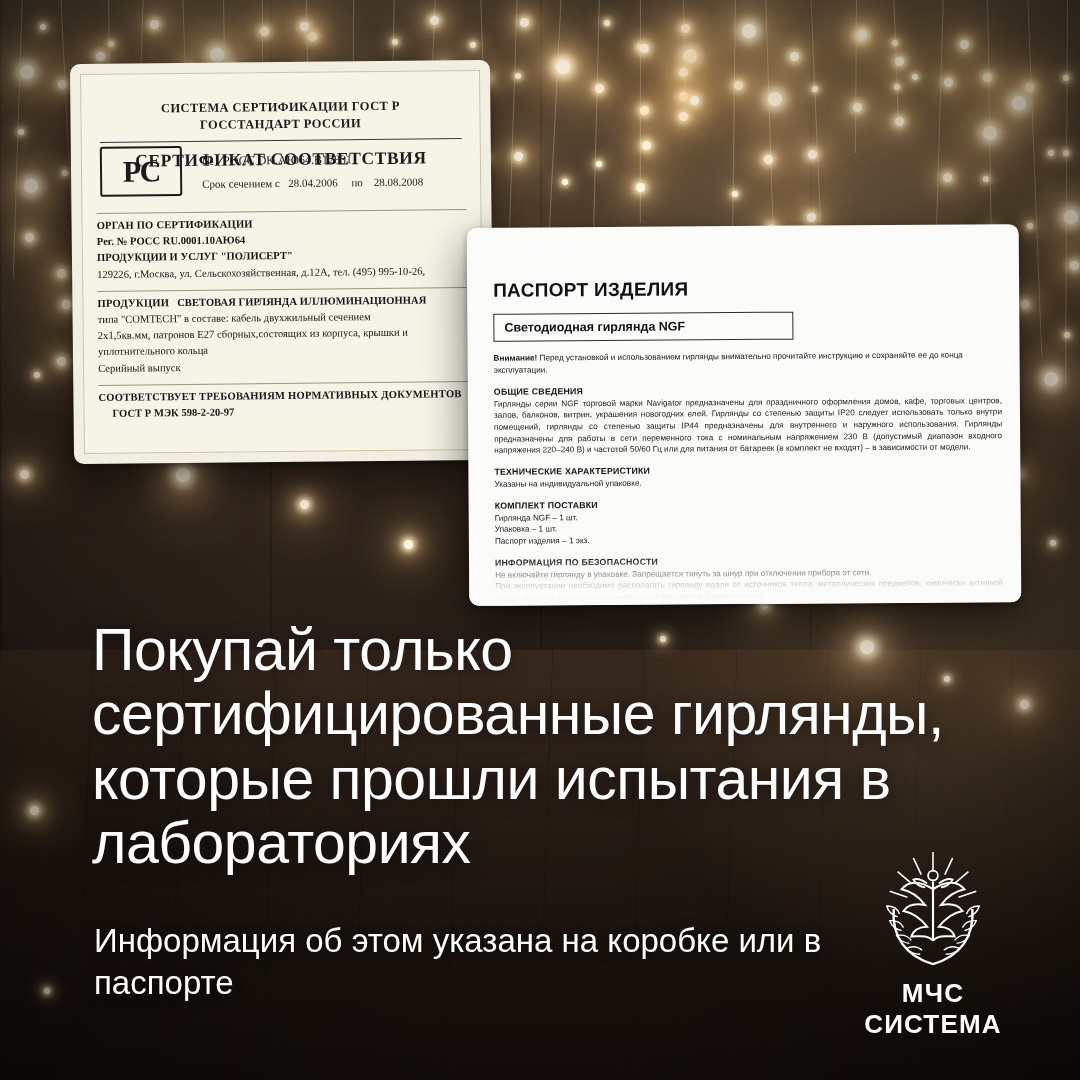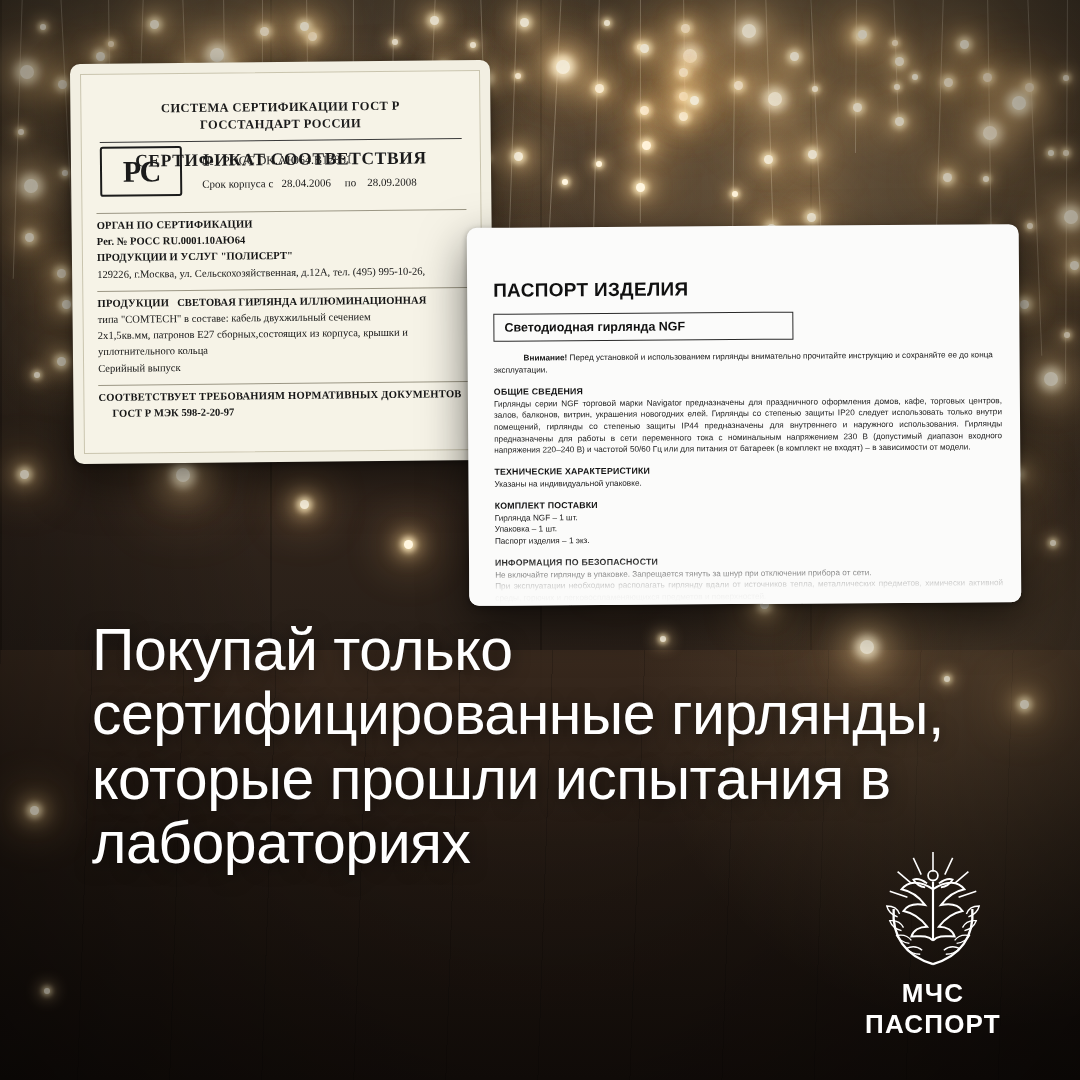--- a/index.html
+++ b/index.html
@@ -207,21 +207,21 @@
     font-size: 12.5px;
     width: 300px;
     box-sizing: border-box;
   }
   #passport .p-warn {
     margin-top: 11px;
     font-size: 8.2px;
     line-height: 1.45;
     color: #161616;
   }
-  #passport .p-warn b { font-weight: bold; margin-left: 30px; }
+  #passport .p-warn b { font-weight: bold; }
   #passport .sec-h {
     font-weight: bold;
     font-size: 8.8px;
     margin-top: 10px;
     letter-spacing: .2px;
   }
   #passport .sec-p {
     font-size: 8.2px;
     line-height: 1.42;
     margin-top: 2px;
@@ -471,24 +471,24 @@
       <div class="rs-logo">
         <span>РС</span>
       </div>
 
       <div class="numline">
         <span class="lbl">№</span>
         &nbsp;&nbsp;<span>РОСС DK.АЮ64.В12831</span>
       </div>
 
       <div class="dateline">
-        <span>Срок корпуса с</span>
+        <span>Срок сечением с</span>
         &nbsp;&nbsp;<span>28.04.2006</span>
         &nbsp;&nbsp;&nbsp;&nbsp;<span>по</span>
-        &nbsp;&nbsp;&nbsp;<span>28.09.2008</span>
+        &nbsp;&nbsp;&nbsp;<span>28.08.2008</span>
       </div>
 
       <div class="body">
         <div class="hline"></div>
         <div class="blk">
           <p class="hd">ОРГАН ПО СЕРТИФИКАЦИИ</p>
           <p class="bold">Рег. № РОСС RU.0001.10АЮ64</p>
           <p class="bold">ПРОДУКЦИИ И УСЛУГ "ПОЛИСЕРТ"</p>
           <p>129226, г.Москва, ул. Сельскохозяйственная, д.12А, тел. (495) 995-10-26,</p>
         </div>
@@ -536,20 +536,21 @@
         <div class="sec-h">ИНФОРМАЦИЯ ПО БЕЗОПАСНОСТИ</div>
         <div class="sec-p" style="white-space:pre-line">Не включайте гирлянду в упаковке. Запрещается тянуть за шнур при отключении прибора от сети.
 При эксплуатации необходимо располагать гирлянду вдали от  источников тепла, металлических предметов, химически активной среды, горючих и легковоспламеняющихся предметов и поверхностей.
 Регулярно проверяйте все электрические соединения и целостность проводки. Запрещено подключение и использование</div>
       </div>
     </div>
     <div class="fade-bottom"></div>
   </div>
 
   <div class="headline">Покупай только сертифицированные гирлянды, которые прошли испытания в лабораториях</div>
+  <div class="subtitle">Информация об этом указана на коробке или в паспорте</div>
 
   <div class="logo">
     <div class="emblem">
       <svg viewBox="0 0 120 126" width="118" height="124" aria-hidden="true">
         <g fill="none" stroke="#ffffff" stroke-width="2">
 
           <g stroke-width="1.6">
             <line x1="60" y1="6" x2="60" y2="26"></line>
             <line x1="40" y1="12" x2="48" y2="29"></line>
             <line x1="80" y1="12" x2="72" y2="29"></line>
@@ -576,15 +577,15 @@
           <path d="M60 44 C46 34 34 36 28 44 C38 46 46 52 52 60 C42 58 34 60 30 66 C40 68 48 74 54 82 C46 82 40 86 38 92 C46 92 54 90 60 96" stroke-width="2"></path>
           <path d="M60 44 C74 34 86 36 92 44 C82 46 74 52 68 60 C78 58 86 60 90 66 C80 68 72 74 66 82 C74 82 80 86 82 92 C74 92 66 90 60 96" stroke-width="2"></path>
 
           <path d="M54 38 q-8 -6 -14 -4 q4 7 12 8" stroke-width="1.8"></path>
           <path d="M66 38 q8 -6 14 -4 q-4 7 -12 8" stroke-width="1.8"></path>
 
           <circle cx="60" cy="30" r="5" stroke-width="1.8"></circle>
         </g>
       </svg>
     </div>
-    <div class="logo-text">МЧС ПАСПОРТ</div>
+    <div class="logo-text">МЧС СИСТЕМА</div>
   </div>
 </div>
 
 </body></html>

